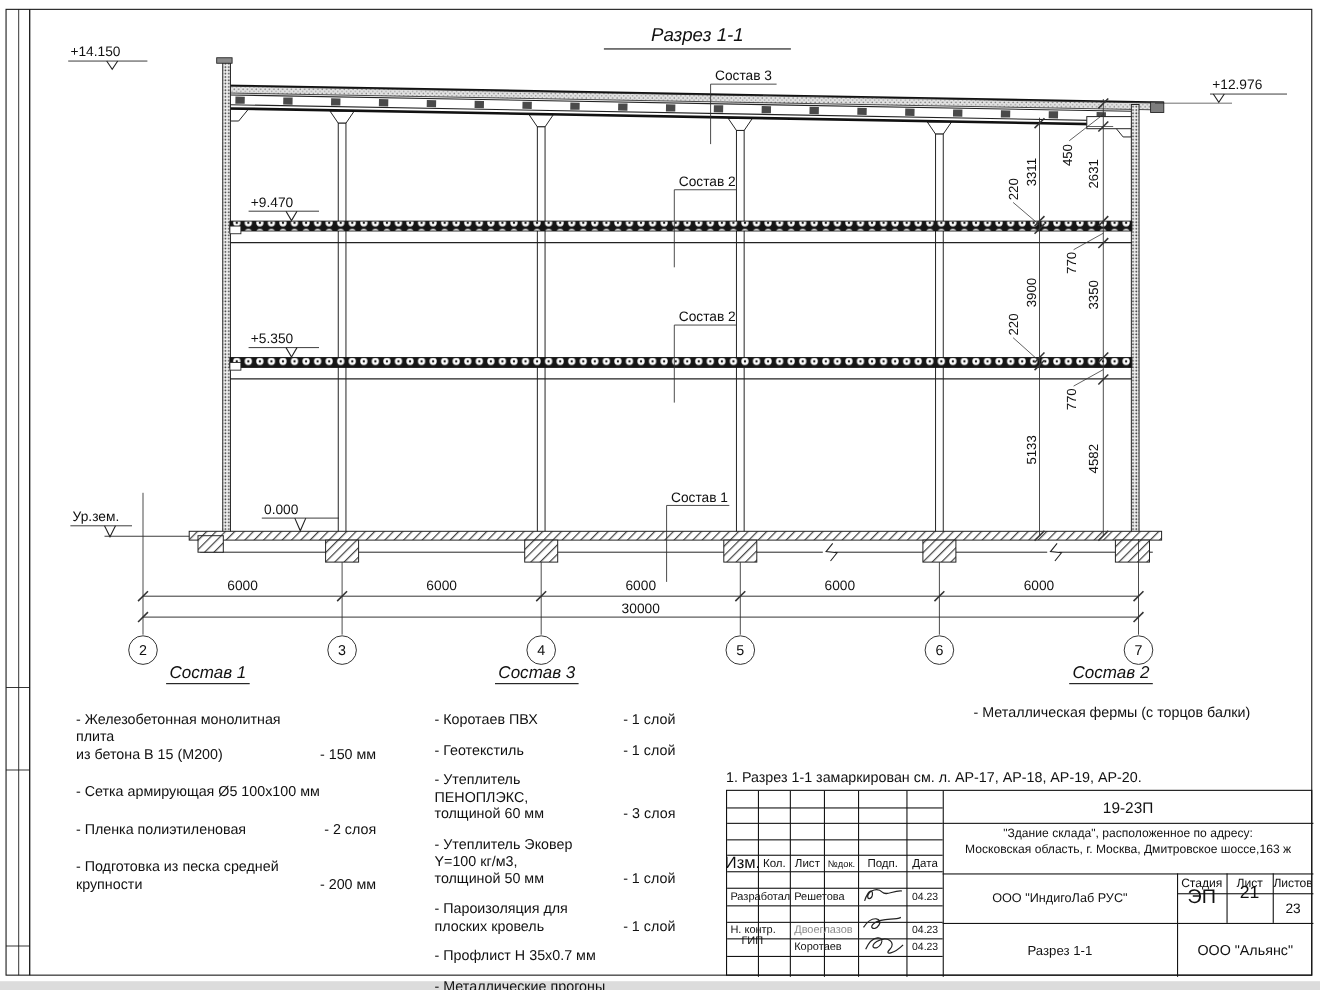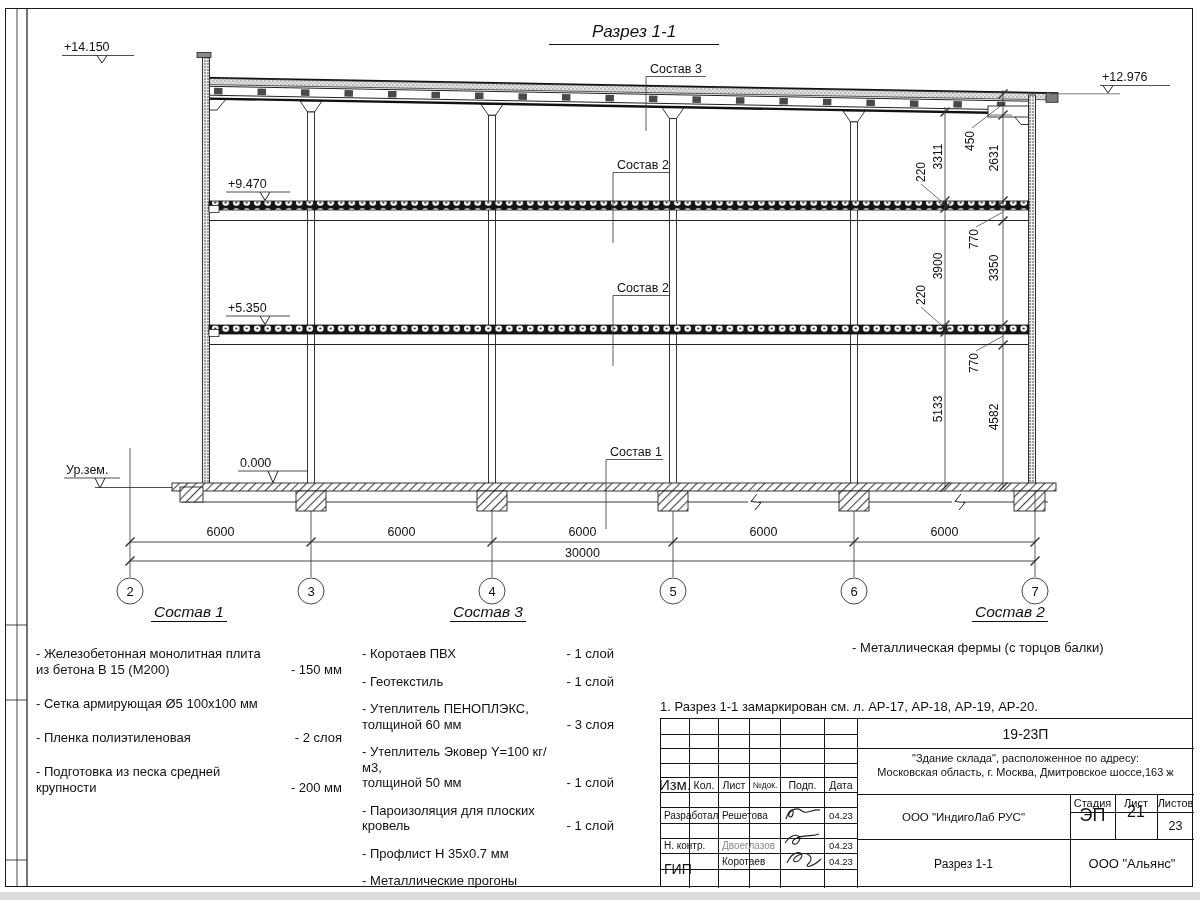--- a/index.html
+++ b/index.html
@@ -6,21 +6,21 @@
     font-family:"Liberation Sans", sans-serif;color:#111;}
   .page{position:relative;width:1200px;height:900px;background:#fff;}
   .abs{position:absolute;}
   svg text{font-family:"Liberation Sans", sans-serif;fill:#111;}
   .dwg-title{font-style:italic;font-size:17px;text-align:center;border-bottom:1.4px solid #111;
     padding:0 6px 2px 6px;}
   .legend{font-size:13px;line-height:16px;}
   .legend .hdr-wrap{text-align:center;margin-bottom:24px;}
   .legend .hdr{display:inline-block;font-style:italic;font-size:15.5px;border-bottom:1px solid #111;
     padding:0 3px 1px 3px;}
-  .legend .item{display:flex;justify-content:space-between;align-items:flex-end;gap:6px;}
+  .legend .item{display:flex;justify-content:space-between;align-items:flex-end;gap:6px;margin-left:33px;}
   .legend .item .t{white-space:pre-line;}
   .legend .item .v{white-space:nowrap;}
   .s1 .item{margin-bottom:18px;}
   .s3 .item{margin-bottom:12px;line-height:15.5px;}
   .s2 .item{margin-bottom:16px;}
   .note{font-size:13px;}
   .tbl{background:#151515;}
   .tbt{display:flex;align-items:center;justify-content:center;text-align:center;}
 </style>
 </head>
@@ -343,21 +343,21 @@
   <div class="abs tbt" style="left:164px;top:58px;width:32px;height:15px;font-size:10.5px">Дата</div>
 
   <div class="abs tbt" style="left:1px;top:88px;width:56px;height:16px;font-size:10px;justify-content:flex-start;padding-left:2px">Разработал</div>
   <div class="abs tbt" style="left:58px;top:88px;width:60px;height:16px;font-size:10px;justify-content:flex-start;padding-left:3px">Решетова</div>
   <div class="abs tbt" style="left:164px;top:88px;width:32px;height:16px;font-size:9.5px">04.23</div>
 
   <div class="abs tbt" style="left:1px;top:119px;width:56px;height:15px;font-size:10px;justify-content:flex-start;padding-left:2px">Н. контр.</div>
   <div class="abs tbt" style="left:58px;top:119px;width:60px;height:15px;font-size:10px;color:#8a8a8a;justify-content:flex-start;padding-left:3px">Двоеглазов</div>
   <div class="abs tbt" style="left:164px;top:119px;width:32px;height:15px;font-size:9.5px">04.23</div>
 
-  <div class="abs tbt" style="left:1px;top:142px;width:56px;height:16px;font-size:14px;justify-content:flex-start;padding-left:2px">ГИП</div>
+  <div class="abs tbt" style="left:1px;top:128px;width:56px;height:16px;font-size:10px;justify-content:flex-start;padding-left:12px">ГИП</div>
   <div class="abs tbt" style="left:58px;top:134px;width:60px;height:16px;font-size:10px;justify-content:flex-start;padding-left:3px">Коротаев</div>
   <div class="abs tbt" style="left:164px;top:134px;width:32px;height:16px;font-size:9.5px">04.23</div>
 
   <svg class="abs" style="left:121px;top:84px" width="42" height="22">
     <path d="M4,16 C8,4 12,6 11,11 C10,15 6,15 7,11 C9,6 16,4 20,8 C24,12 30,6 38,7" fill="none" stroke="#222" stroke-width="1.1"></path>
   </svg>
   <svg class="abs" style="left:118px;top:110px" width="46" height="44">
     <path d="M6,14 C14,2 24,6 20,12 C16,18 10,14 16,10 C24,5 34,8 40,5" fill="none" stroke="#222" stroke-width="1.1"></path>
     <path d="M8,34 C14,20 26,22 22,29 C18,36 10,32 18,27 C28,21 36,28 30,34 C24,40 34,38 42,30" fill="none" stroke="#222" stroke-width="1.1"></path>
   </svg>

